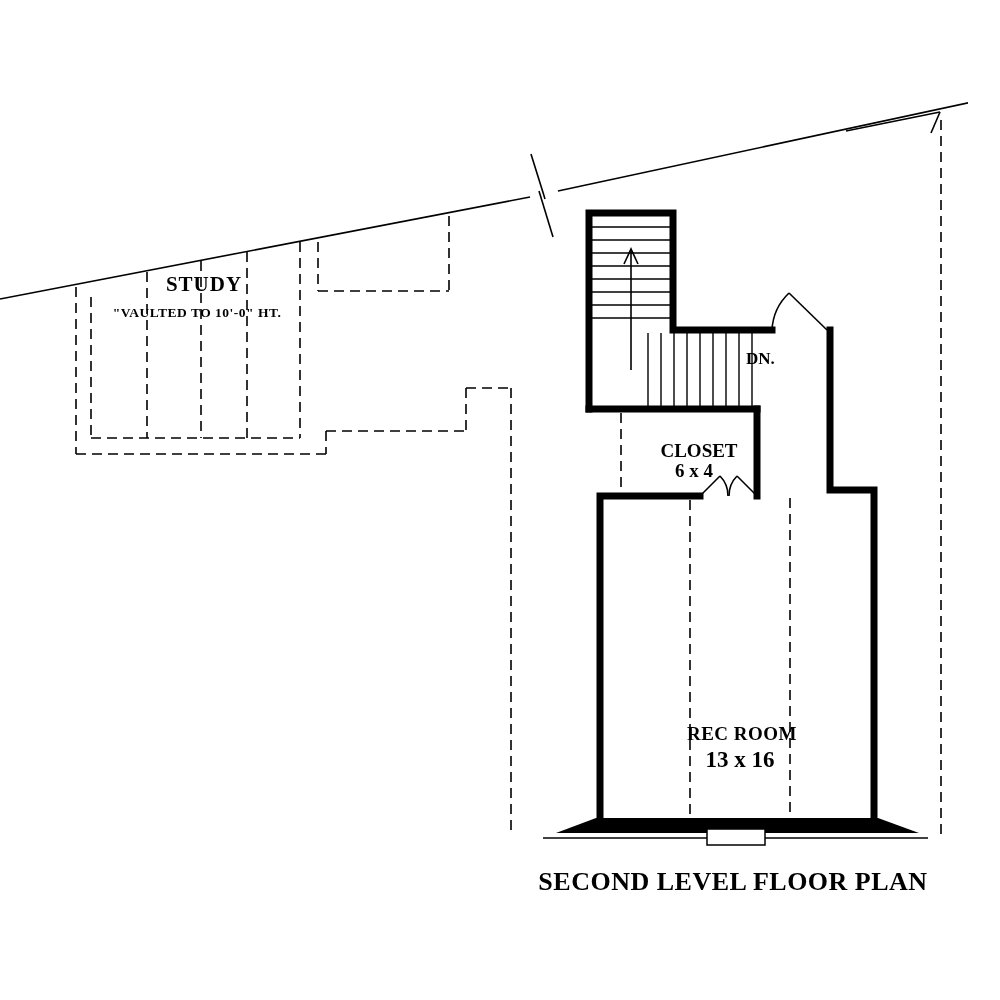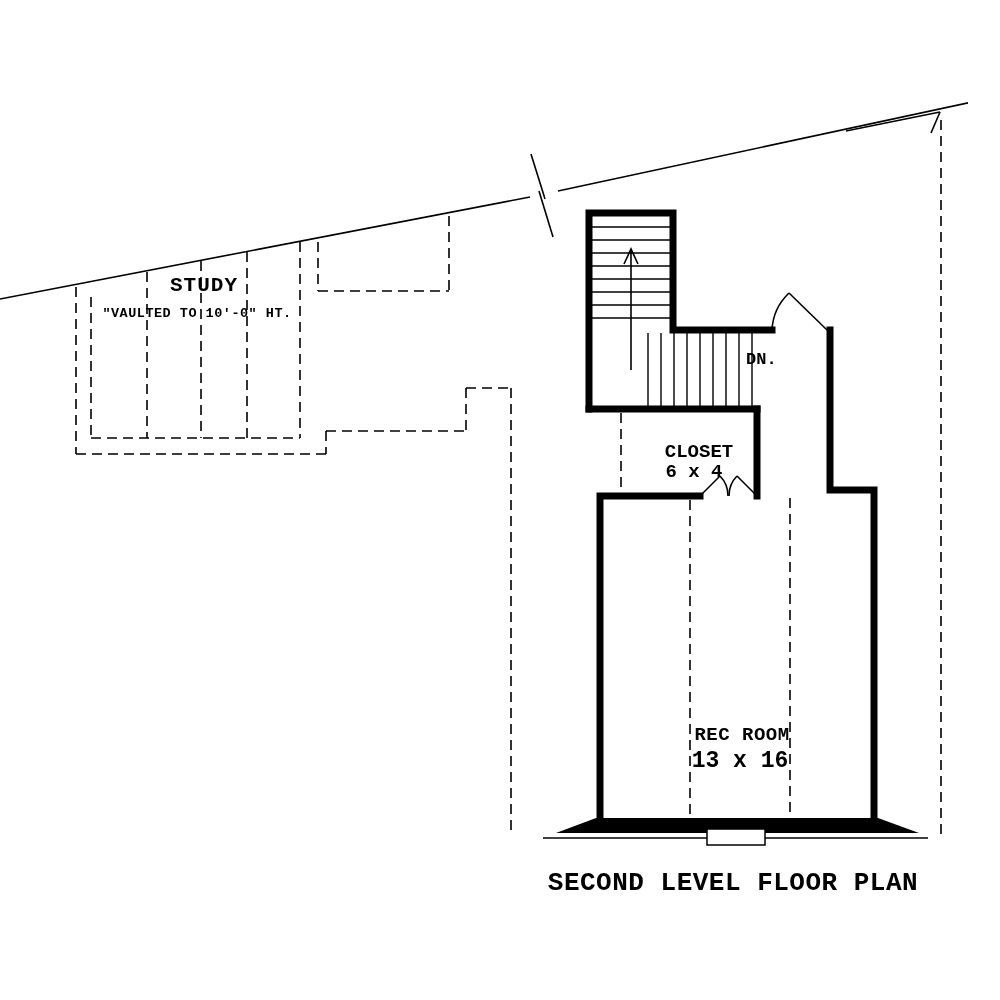--- a/index.html
+++ b/index.html
@@ -6,21 +6,21 @@
     margin: 0;
     padding: 0;
     background: #ffffff;
   }
   .canvas {
     position: relative;
     width: 968px;
     height: 1000px;
     background: #ffffff;
     overflow: hidden;
-    font-family: Liberation Mono, monospace;
+    font-family: Liberation Serif, serif;
   }
   svg { position: absolute; left: 0; top: 0; }
   .thin  { stroke: #000; stroke-width: 1.6; fill: none; }
   .dash  { stroke: #000; stroke-width: 1.6; fill: none; stroke-dasharray: 10 6; }
   .wall  { stroke: #000; stroke-width: 7; fill: none; stroke-linecap: square; }
   .tread { stroke: #000; stroke-width: 1.4; fill: none; }
   .solid { fill: #000; stroke: none; }
   .lbl   { fill: #000; font-weight: bold; }
 </style>
 </head>

